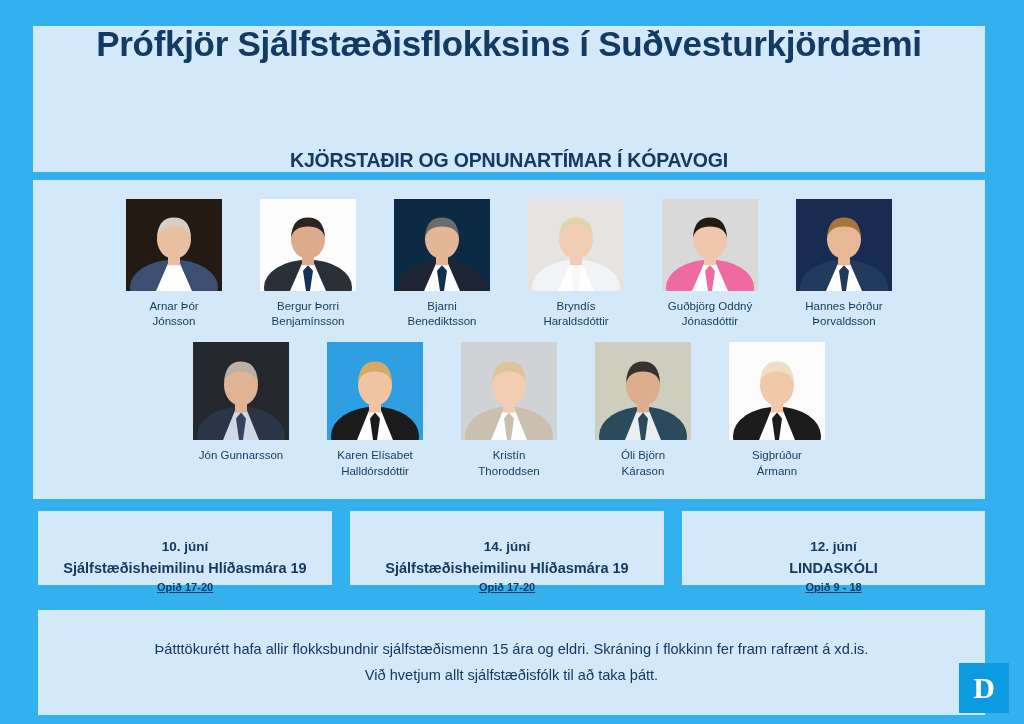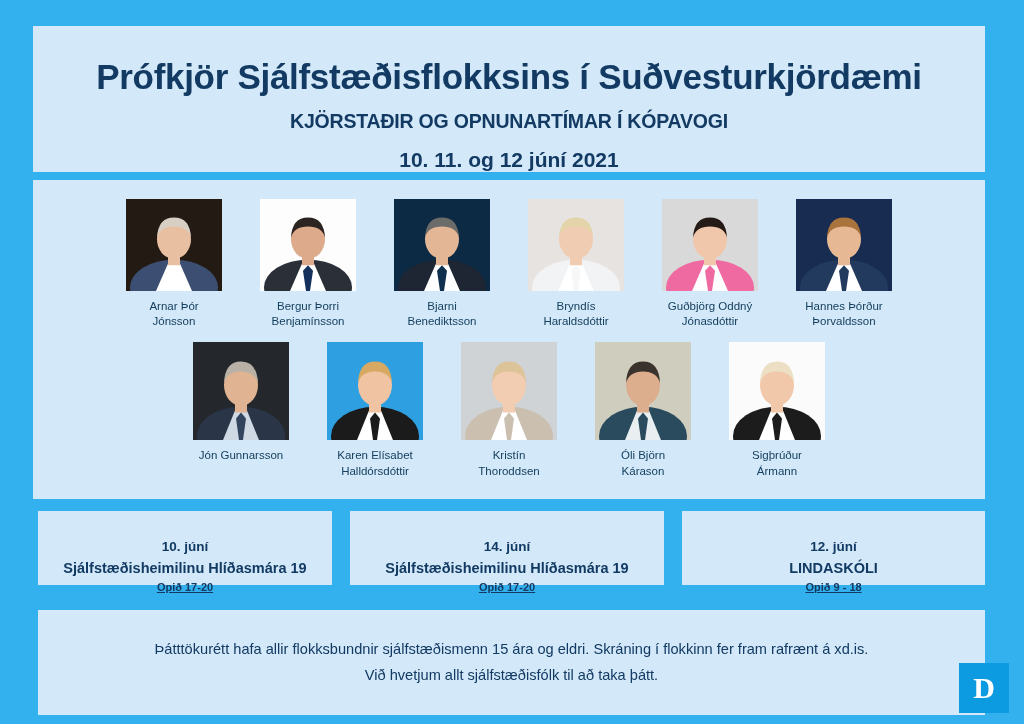--- a/index.html
+++ b/index.html
@@ -14,21 +14,21 @@
     width:1024px; height:724px;
     background:#33b0ee;
   }
 
   
   .panel { position:absolute; background:#d3e8f8; }
 
   #header-panel {
     left:33px; top:26px; width:952px; height:146px;
     display:flex; flex-direction:column;
-    align-items:center; justify-content:flex-end;
+    align-items:center; justify-content:space-between;
     color:#123a63;
   }
   #main-title {
     font-size:35px; font-weight:bold; letter-spacing:-0.3px;
     line-height:1.05; white-space:nowrap;
   }
   #sub-title {
     font-size:19.5px; font-weight:bold; letter-spacing:-0.2px;
     margin-top:14px; white-space:nowrap;
   }
@@ -102,21 +102,20 @@
   }
 </style>
 </head>
 <body>
 
 <div class="poster">
 
   <div class="panel" id="header-panel">
     <div id="main-title">Prófkjör Sjálfstæðisflokksins í Suðvesturkjördæmi</div>
     <div id="sub-title">KJÖRSTAÐIR OG OPNUNARTÍMAR Í KÓPAVOGI</div>
-    <div id="date-line">10. 11. og 12 júní 2021</div>
   </div>
 
   <div class="panel" id="candidates-panel">
     <div class="cand-row row1" id="cand-row-1">
         <div class="cand">
           <div class="photo">
   <svg viewBox="0 0 96 100" preserveAspectRatio="none" aria-hidden="true">
     <rect x="0" y="0" width="96" height="100" fill="#231a14"></rect>
     <ellipse cx="48" cy="96" rx="44" ry="30" fill="#3c4f72"></ellipse>
     <path d="M30 100 L42 70 L54 70 L66 100 Z" fill="#ffffff"></path>

